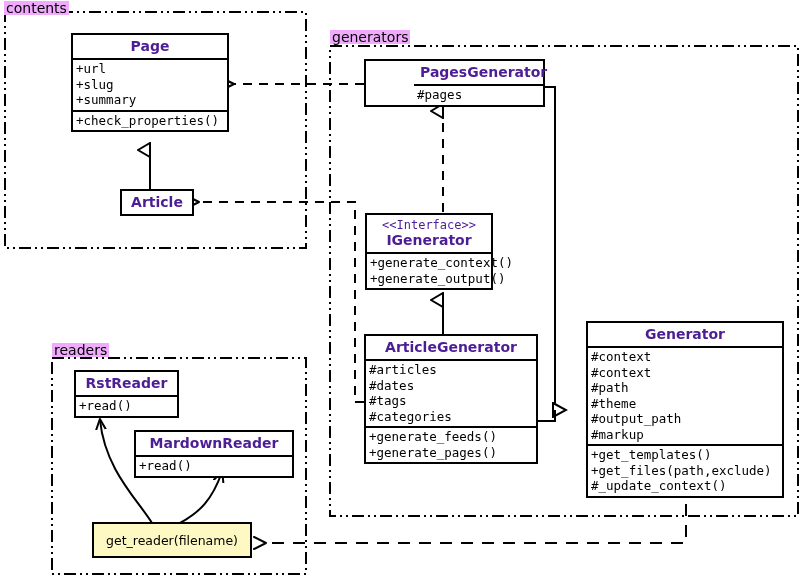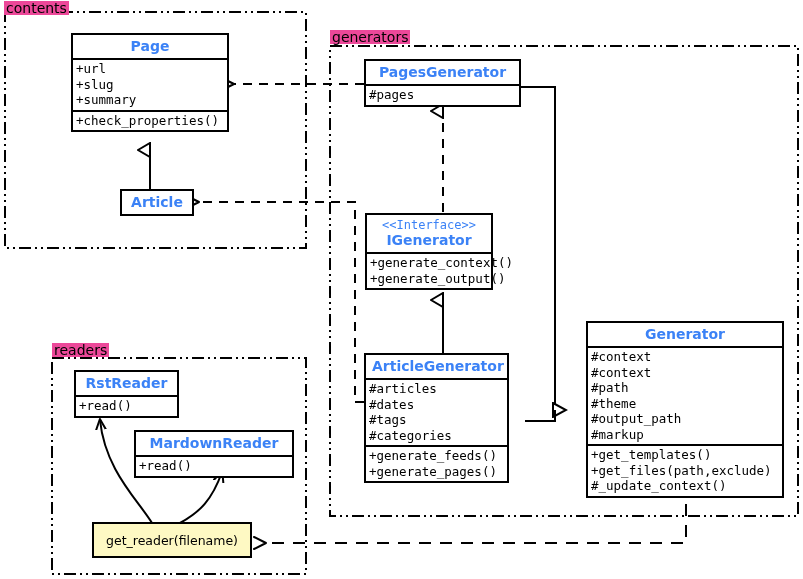--- a/index.html
+++ b/index.html
@@ -28,21 +28,21 @@
     position: absolute;
     box-sizing: border-box;
     border: 2px solid #000;
     background: #ffffff;
   }
   .uml-title {
     text-align: center;
     font-weight: bold;
     font-size: 14px;
     font-family: "DejaVu Sans", sans-serif;
-    color: #3b82f6;
+    color: #4c1d95;
     padding: 3px 6px 4px 6px;
     line-height: 1.15;
     white-space: nowrap;
   }
   .uml-stereotype {
     display: block;
     font-weight: normal;
     font-size: 12px;
     font-family: "DejaVu Sans Mono", monospace;
     line-height: 1.2;
@@ -71,21 +71,21 @@
     font-size: 12.5px;
     color: #000;
     white-space: nowrap;
   }
   
   .pkg-label {
     position: absolute;
     font-family: "DejaVu Sans", sans-serif;
     font-size: 14px;
     color: #000;
-    background: #ec4899;
+    background: #f0abfc;
     padding: 0 2px;
     white-space: nowrap;
     line-height: 1;
   }
 </style>
 </head>
 <body>
 
 <div id="canvas">
 
@@ -173,39 +173,39 @@
     </div>
     <div class="uml-compartment">
       <div class="uml-member">+check_properties()</div>
     </div>
   </div>
 
   <div class="uml-class" style="left:120px; top:189px; width:74px;">
     <div class="uml-title">Article</div>
   </div>
 
-  <div class="uml-class" style="left:364px; top:59px; width:157px;">
+  <div class="uml-class" style="left:364px; top:59px; width:181px;padding-left:48px;">
     <div class="uml-title">PagesGenerator</div>
     <div class="uml-compartment">
       <div class="uml-member">#pages</div>
     </div>
   </div>
 
   <div class="uml-class" style="left:365px; top:213px; width:128px;">
     <div class="uml-title">
       <span class="uml-stereotype">&lt;&lt;Interface&gt;&gt;</span>
       <span>IGenerator</span>
     </div>
     <div class="uml-compartment">
       <div class="uml-member">+generate_context()</div>
       <div class="uml-member">+generate_output()</div>
     </div>
   </div>
 
-  <div class="uml-class" style="left:364px; top:353px; width:145px;">
+  <div class="uml-class" style="left:364px; top:334px; width:174px;">
     <div class="uml-title">ArticleGenerator</div>
     <div class="uml-compartment">
       <div class="uml-member">#articles</div>
       <div class="uml-member">#dates</div>
       <div class="uml-member">#tags</div>
       <div class="uml-member">#categories</div>
     </div>
     <div class="uml-compartment">
       <div class="uml-member">+generate_feeds()</div>
       <div class="uml-member">+generate_pages()</div>

